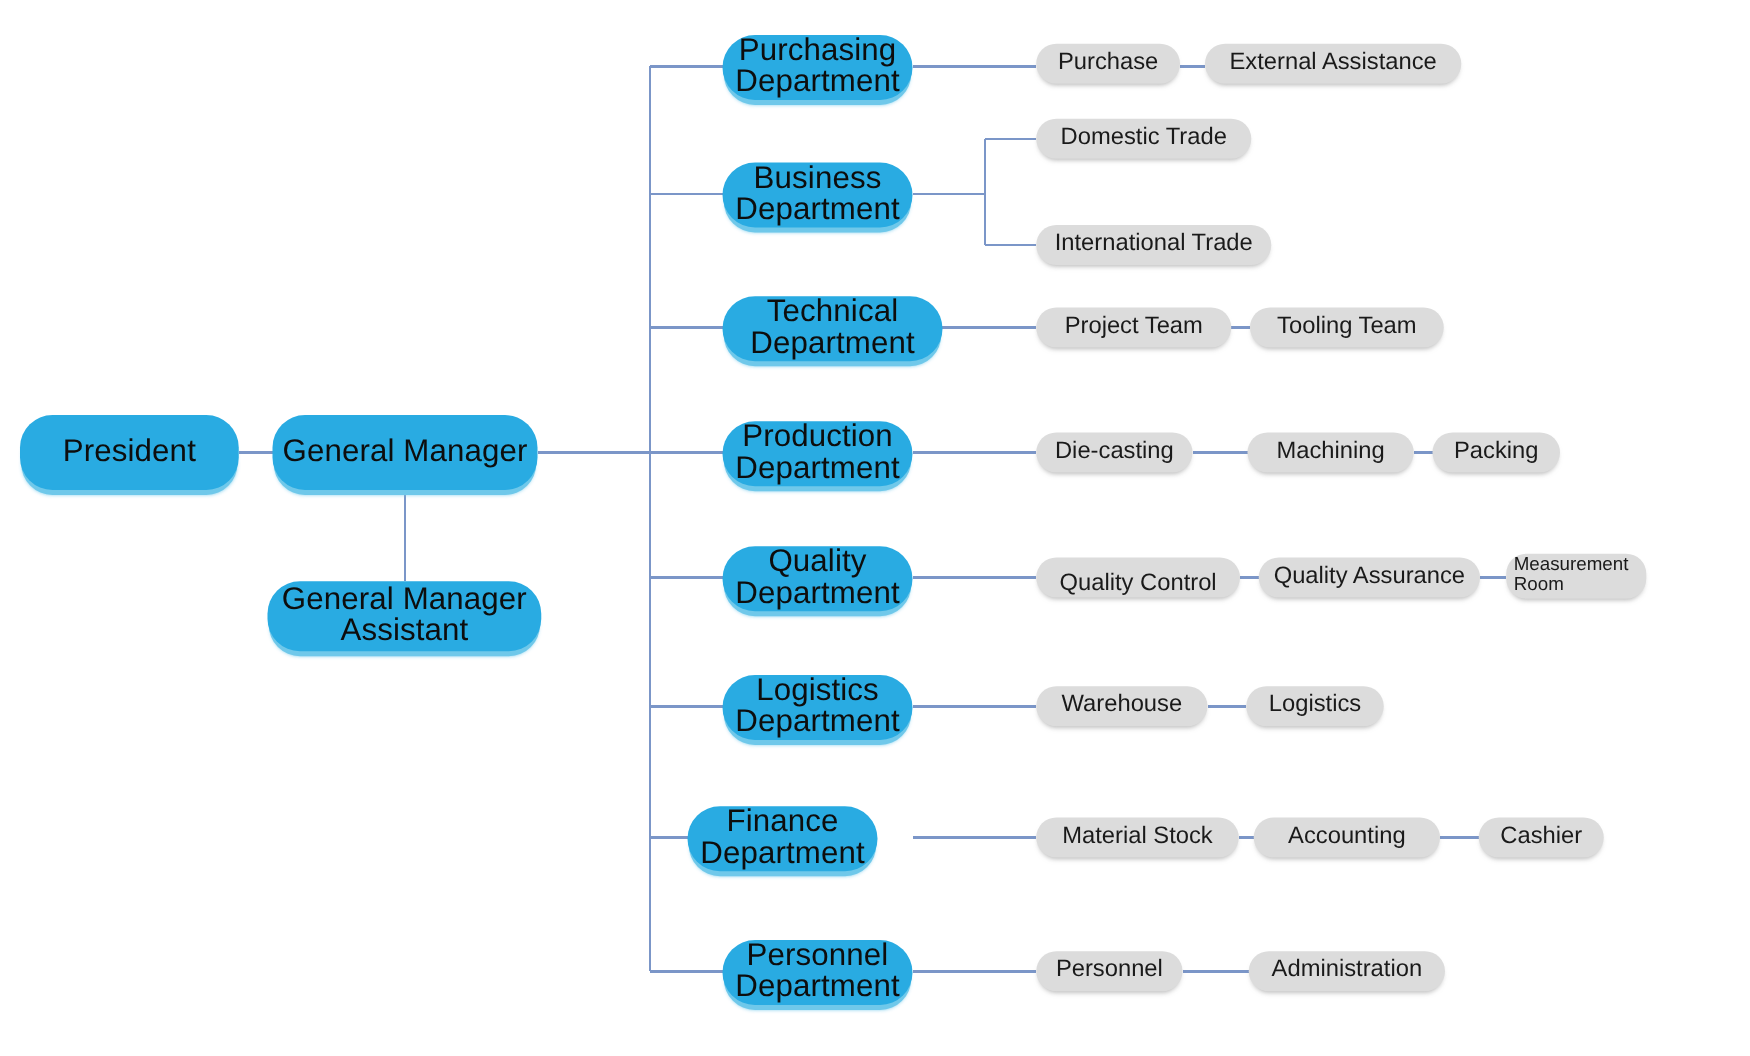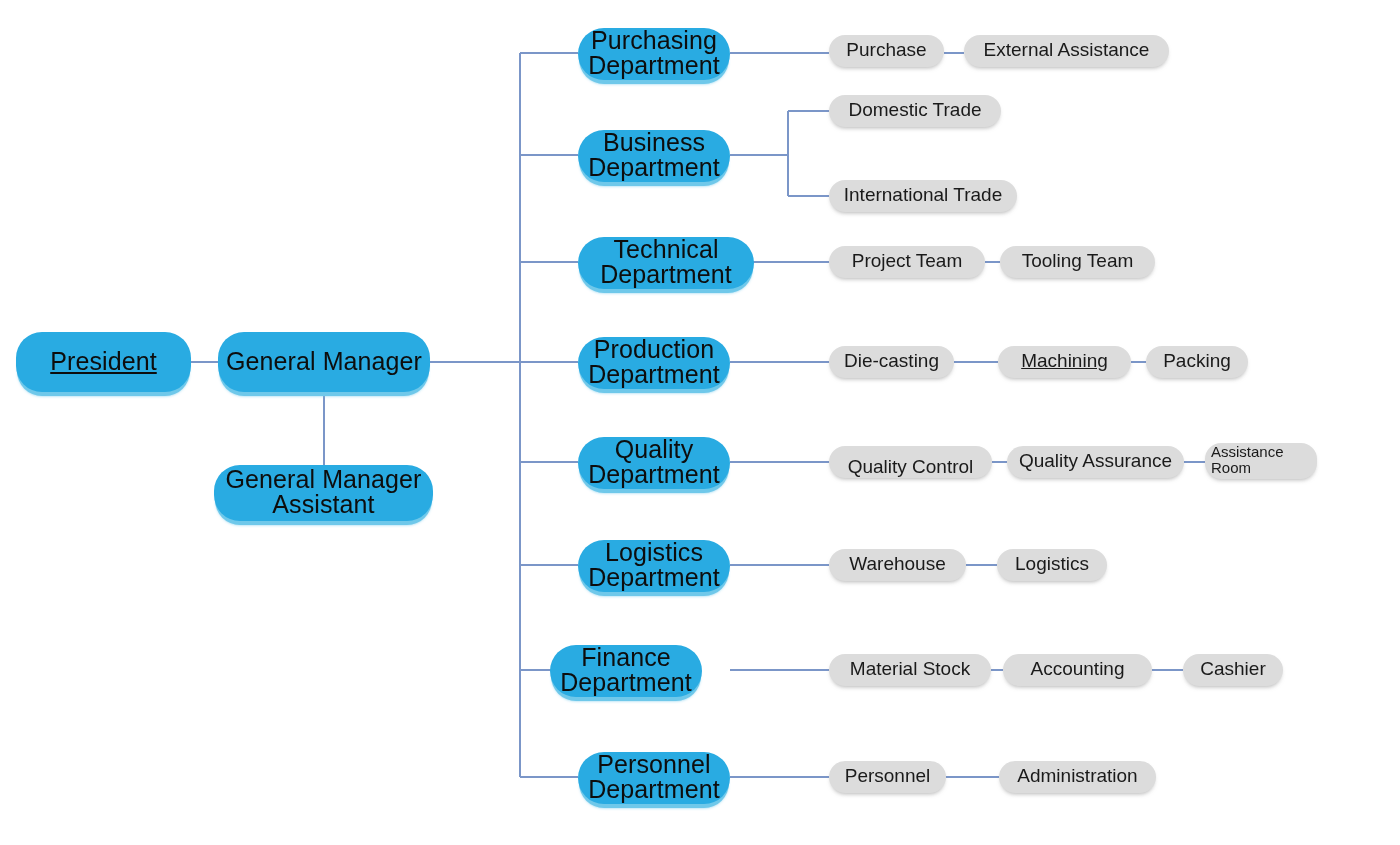--- a/index.html
+++ b/index.html
@@ -131,21 +131,21 @@
       <line x1="991" y1="670" x2="1003" y2="670"></line>
       <line x1="1152" y1="670" x2="1183" y2="670"></line>
 
       <line x1="730" y1="777" x2="829" y2="777"></line>
       <line x1="946" y1="777" x2="999" y2="777"></line>
     </g>
   </svg>
 
   <div id="node-layer">
 
-    <div class="node blue" style="left:16px; top:332px; width:175px; height:60px;text-decoration:underline;">
+    <div class="node blue" style="left:16px; top:332px; width:175px; height:60px;">
       <span class="label">President</span>
     </div>
 
     <div class="node blue" style="left:218px; top:332px; width:212px; height:60px;">
       <span class="label">General Manager</span>
     </div>
 
     <div class="node blue two-line" style="left:214px; top:465px; width:219px; height:56px;">
       <span class="label">General Manager
 Assistant</span>
@@ -208,35 +208,35 @@
     <div class="node gray" style="left:829px; top:246px; width:156px; height:32px;">
       <span class="label">Project Team</span>
     </div>
     <div class="node gray" style="left:1000px; top:246px; width:155px; height:32px;">
       <span class="label">Tooling Team</span>
     </div>
 
     <div class="node gray" style="left:829px; top:346px; width:125px; height:32px;">
       <span class="label">Die-casting</span>
     </div>
-    <div class="node gray" style="left:998px; top:346px; width:133px; height:32px;text-decoration:underline;">
+    <div class="node gray" style="left:998px; top:346px; width:133px; height:32px;">
       <span class="label">Machining</span>
     </div>
     <div class="node gray" style="left:1146px; top:346px; width:102px; height:32px;">
       <span class="label">Packing</span>
     </div>
 
     <div class="node gray" style="left:829px; top:446px; width:163px; height:32px;align-items:flex-end;">
       <span class="label">Quality Control</span>
     </div>
     <div class="node gray" style="left:1007px; top:446px; width:177px; height:32px;">
       <span class="label">Quality Assurance</span>
     </div>
     <div class="node gray small" style="left:1205px; top:443px; width:112px; height:36px; justify-content:flex-start; padding-left:6px; text-align:left;">
-      <span class="label">Assistance
+      <span class="label">Measurement
 Room</span>
     </div>
 
     <div class="node gray" style="left:829px; top:549px; width:137px; height:32px;">
       <span class="label">Warehouse</span>
     </div>
     <div class="node gray" style="left:997px; top:549px; width:110px; height:32px;">
       <span class="label">Logistics</span>
     </div>
 

